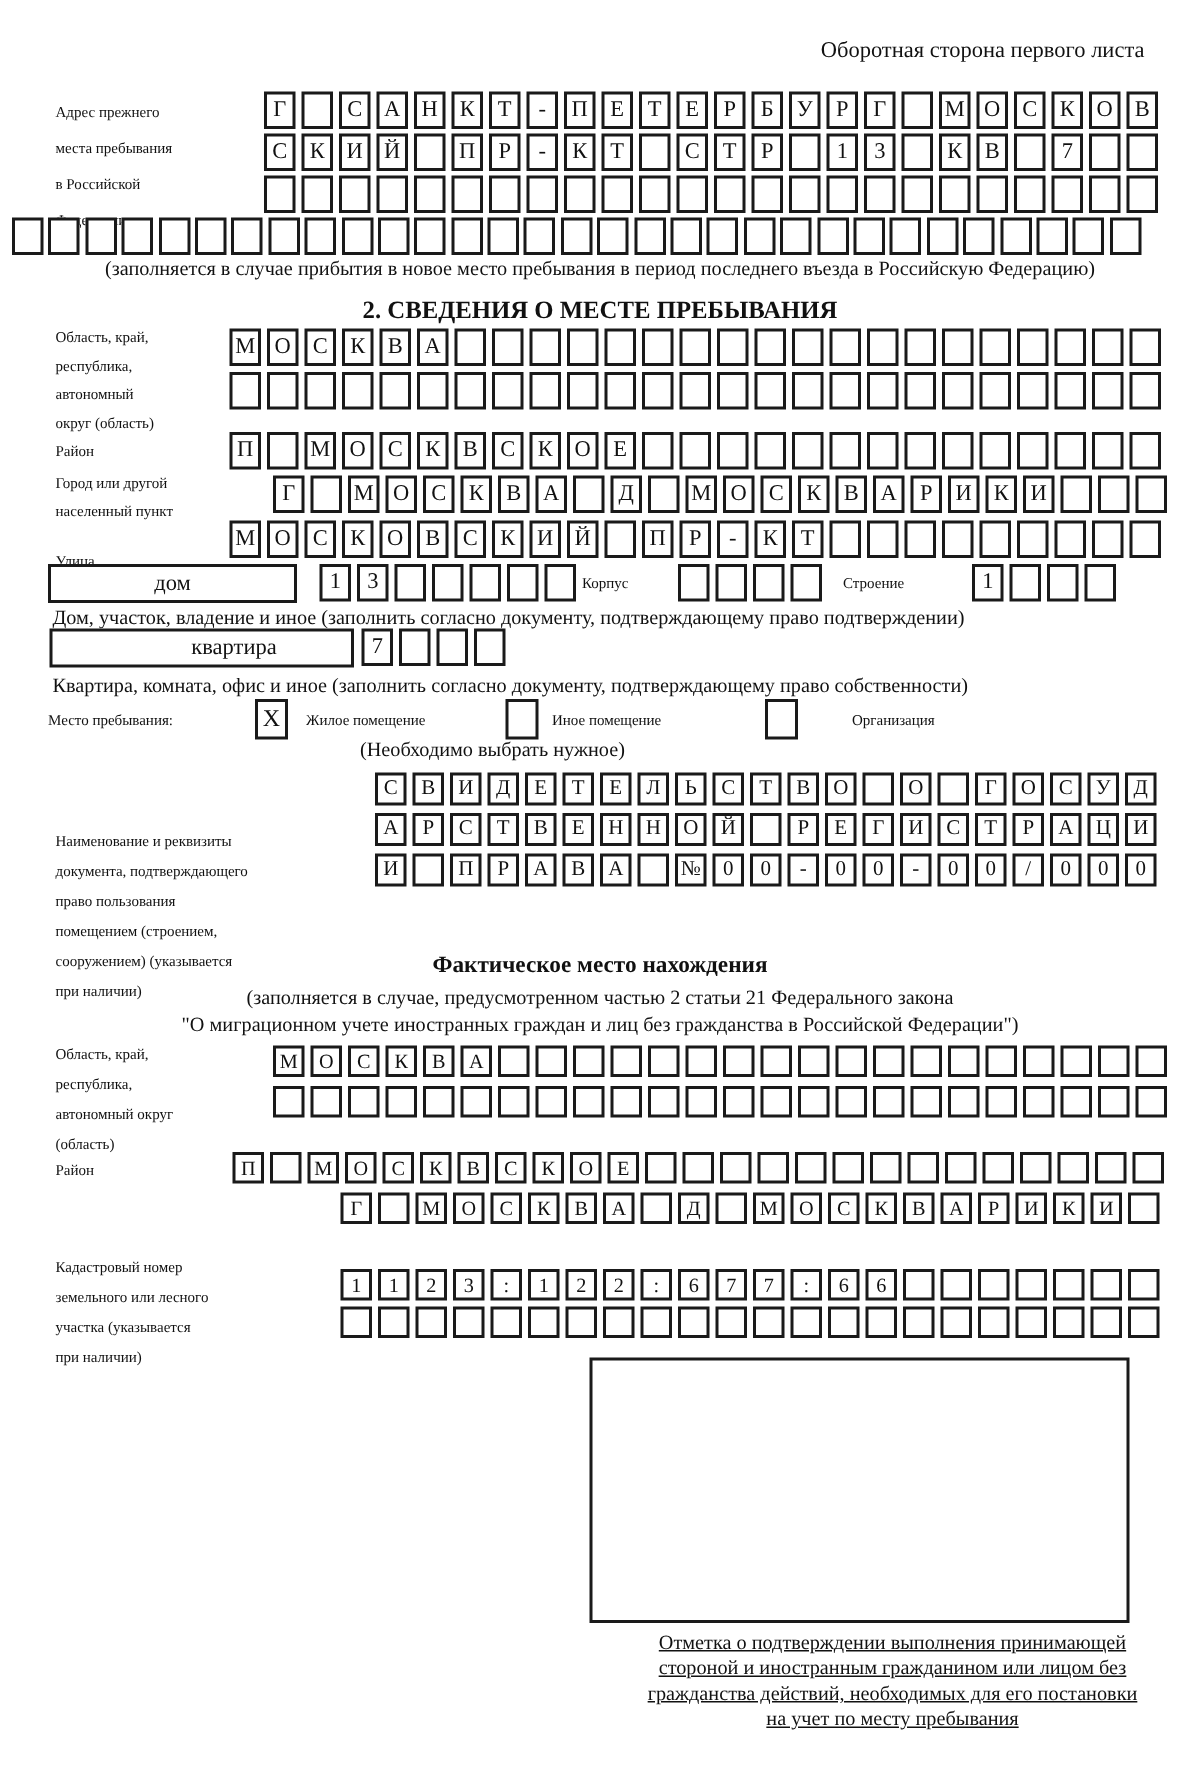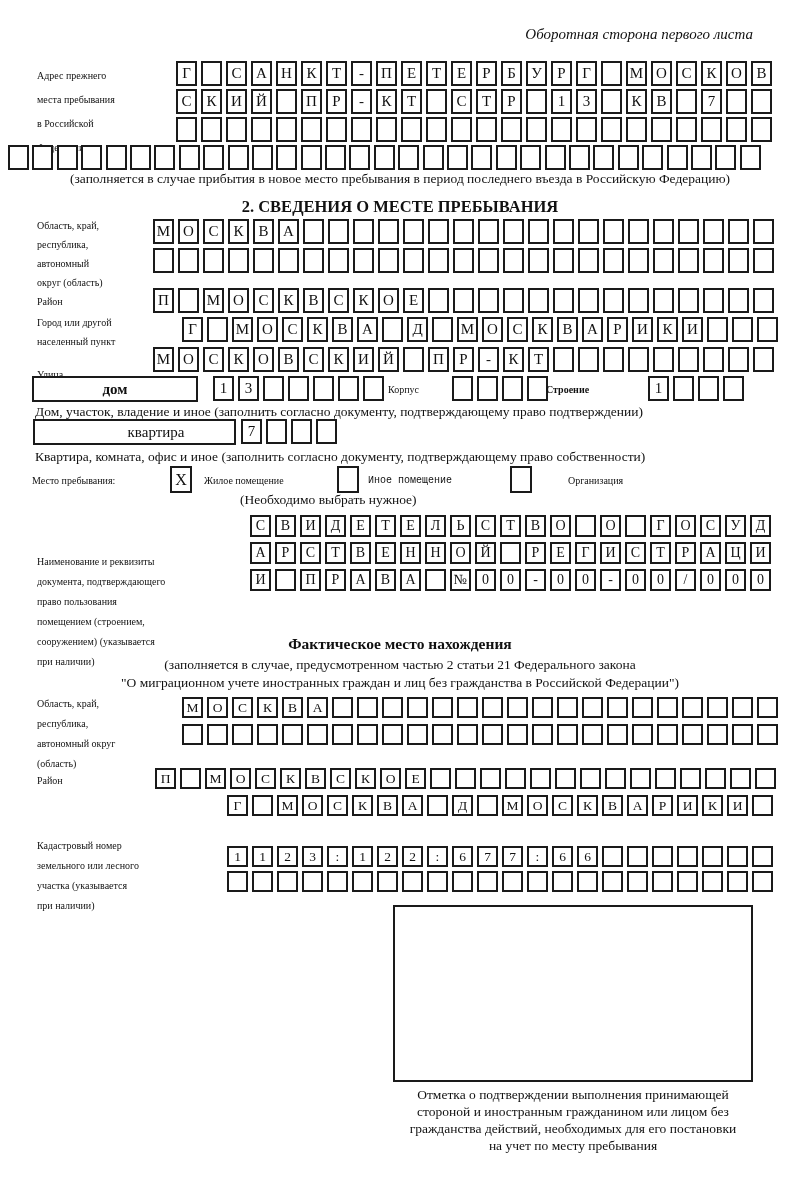--- a/index.html
+++ b/index.html
@@ -33,21 +33,21 @@
   .stampbox { position:absolute; border:2px solid #1a1a1a; background:#fff; }
   .lh19 { line-height:19px; }
   .lh20 { line-height:20px; }
   .lh24 { line-height:24px; }
 </style>
 </head>
 <body>
 
 <div class="page">
 
-  <div class="abs lbl" style="top:24px; right:47px; font-size:15px;font-style:italic;">Оборотная сторона первого листа</div>
+  <div class="abs lbl" style="top:24px; right:37px; font-size:15px;">Оборотная сторона первого листа</div>
 
   <div class="abs lbl lh24" style="left:37px; top:64px;">Адрес прежнего
 места пребывания
 в Российской
 Федерации</div>
   <div class="cellrow" style="left:176px; top:61px;">
       <span class="cell">Г</span>
       <span class="cell"></span>
       <span class="cell">С</span>
       <span class="cell">А</span>
@@ -300,38 +300,38 @@
       <span class="cell"></span>
       <span class="cell"></span>
       <span class="cell"></span>
       <span class="cell"></span>
       <span class="cell"></span>
       <span class="cell"></span>
       <span class="cell"></span>
       <span class="cell"></span>
     </div>
 
-  <div class="longbox" style="left:32px; top:376px; width:166px;font-weight:bold;">дом</div>
+  <div class="longbox" style="left:32px; top:376px; width:166px;">дом</div>
   <div class="cellrow" style="left:213px; top:376px;">
       <span class="cell">1</span>
       <span class="cell">3</span>
       <span class="cell"></span>
       <span class="cell"></span>
       <span class="cell"></span>
       <span class="cell"></span>
       <span class="cell"></span>
     </div>
   <div class="abs lbl" style="left:388px; top:379px;">Корпус</div>
   <div class="cellrow" style="left:452px; top:376px;">
       <span class="cell"></span>
       <span class="cell"></span>
       <span class="cell"></span>
       <span class="cell"></span>
     </div>
-  <div class="abs lbl" style="left:546px; top:379px;font-weight:bold;">Строение</div>
+  <div class="abs lbl" style="left:562px; top:379px;">Строение</div>
   <div class="cellrow" style="left:648px; top:376px;">
       <span class="cell">1</span>
       <span class="cell"></span>
       <span class="cell"></span>
       <span class="cell"></span>
     </div>
   <div class="abs note" style="left:35px; top:403px;">Дом, участок, владение и иное (заполнить согласно документу, подтверждающему право подтверждении)</div>
 
   <div class="longbox" style="left:33px; top:419px; width:203px;padding-left:43px;">квартира</div>
   <div class="cellrow" style="left:241px; top:419px;">
@@ -339,21 +339,21 @@
       <span class="cell"></span>
       <span class="cell"></span>
       <span class="cell"></span>
     </div>
   <div class="abs note" style="left:35px; top:448px;">Квартира, комната, офис и иное (заполнить согласно документу, подтверждающему право собственности)</div>
 
   <div class="abs lbl" style="left:32px; top:470px;">Место пребывания:</div>
   <div class="checkbox" style="left:170px; top:466px;">X</div>
   <div class="abs lbl" style="left:204px; top:470px;">Жилое помещение</div>
   <div class="checkbox" style="left:337px; top:466px;"></div>
-  <div class="abs lbl" style="left:368px; top:470px;font-family:Liberation Mono, monospace;">Иное помещение</div>
+  <div class="abs lbl" style="left:368px; top:470px;">Иное помещение</div>
   <div class="checkbox" style="left:510px; top:466px;"></div>
   <div class="abs lbl" style="left:568px; top:470px;">Организация</div>
   <div class="abs note" style="left:240px; top:491px;">(Необходимо выбрать нужное)</div>
 
   <div class="abs lbl lh20" style="left:37px; top:512px;margin-top:40px;">Наименование и реквизиты
 документа, подтверждающего
 право пользования
 помещением (строением,
 сооружением) (указывается
 при наличии)</div>
@@ -589,18 +589,18 @@
       <span class="cell"></span>
       <span class="cell"></span>
       <span class="cell"></span>
       <span class="cell"></span>
       <span class="cell"></span>
       <span class="cell"></span>
       <span class="cell"></span>
     </div>
 
   <div class="stampbox" style="left:393px; top:905px; width:360px; height:177px;"></div>
-  <div class="abs note" style="left:383px; top:1086px; width:380px; text-align:center;">Отметка о подтверждении выполнения принимающей
+  <div class="abs note" style="left:405px; top:1086px; width:380px; text-align:center;text-decoration:underline;">Отметка о подтверждении выполнения принимающей
 стороной и иностранным гражданином или лицом без
 гражданства действий, необходимых для его постановки
 на учет по месту пребывания</div>
 
 </div>
 
 </body></html>

